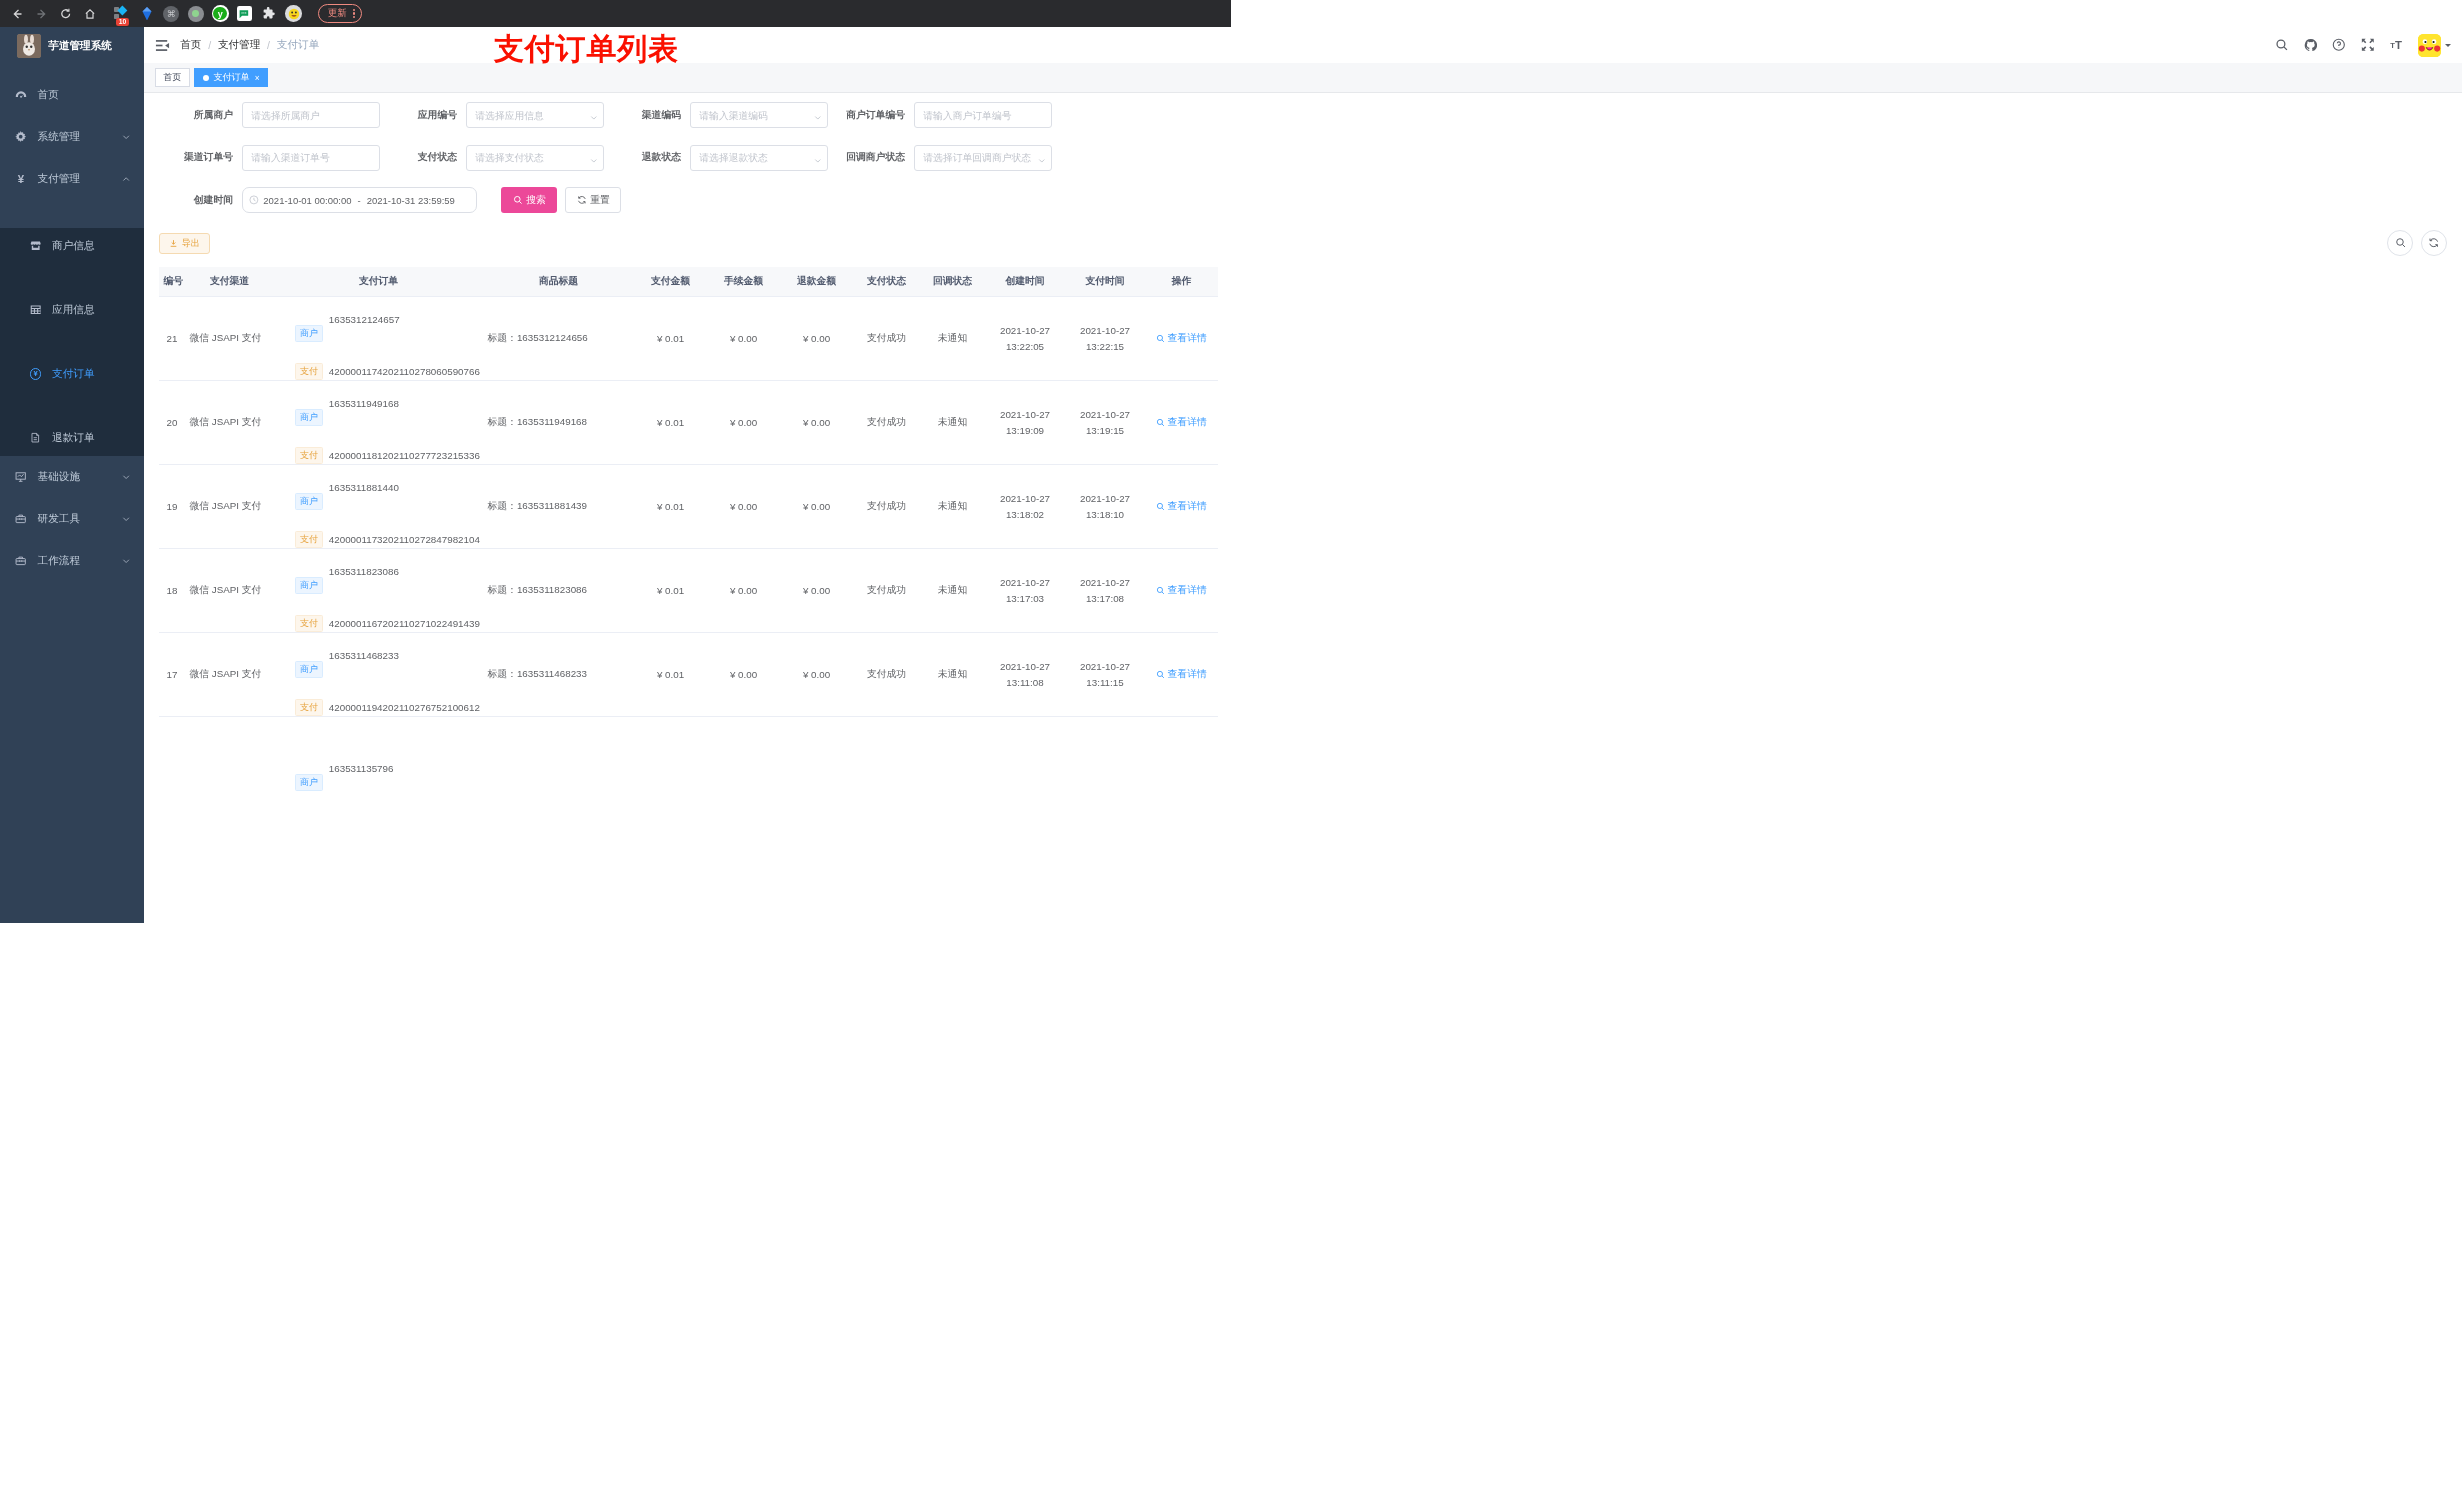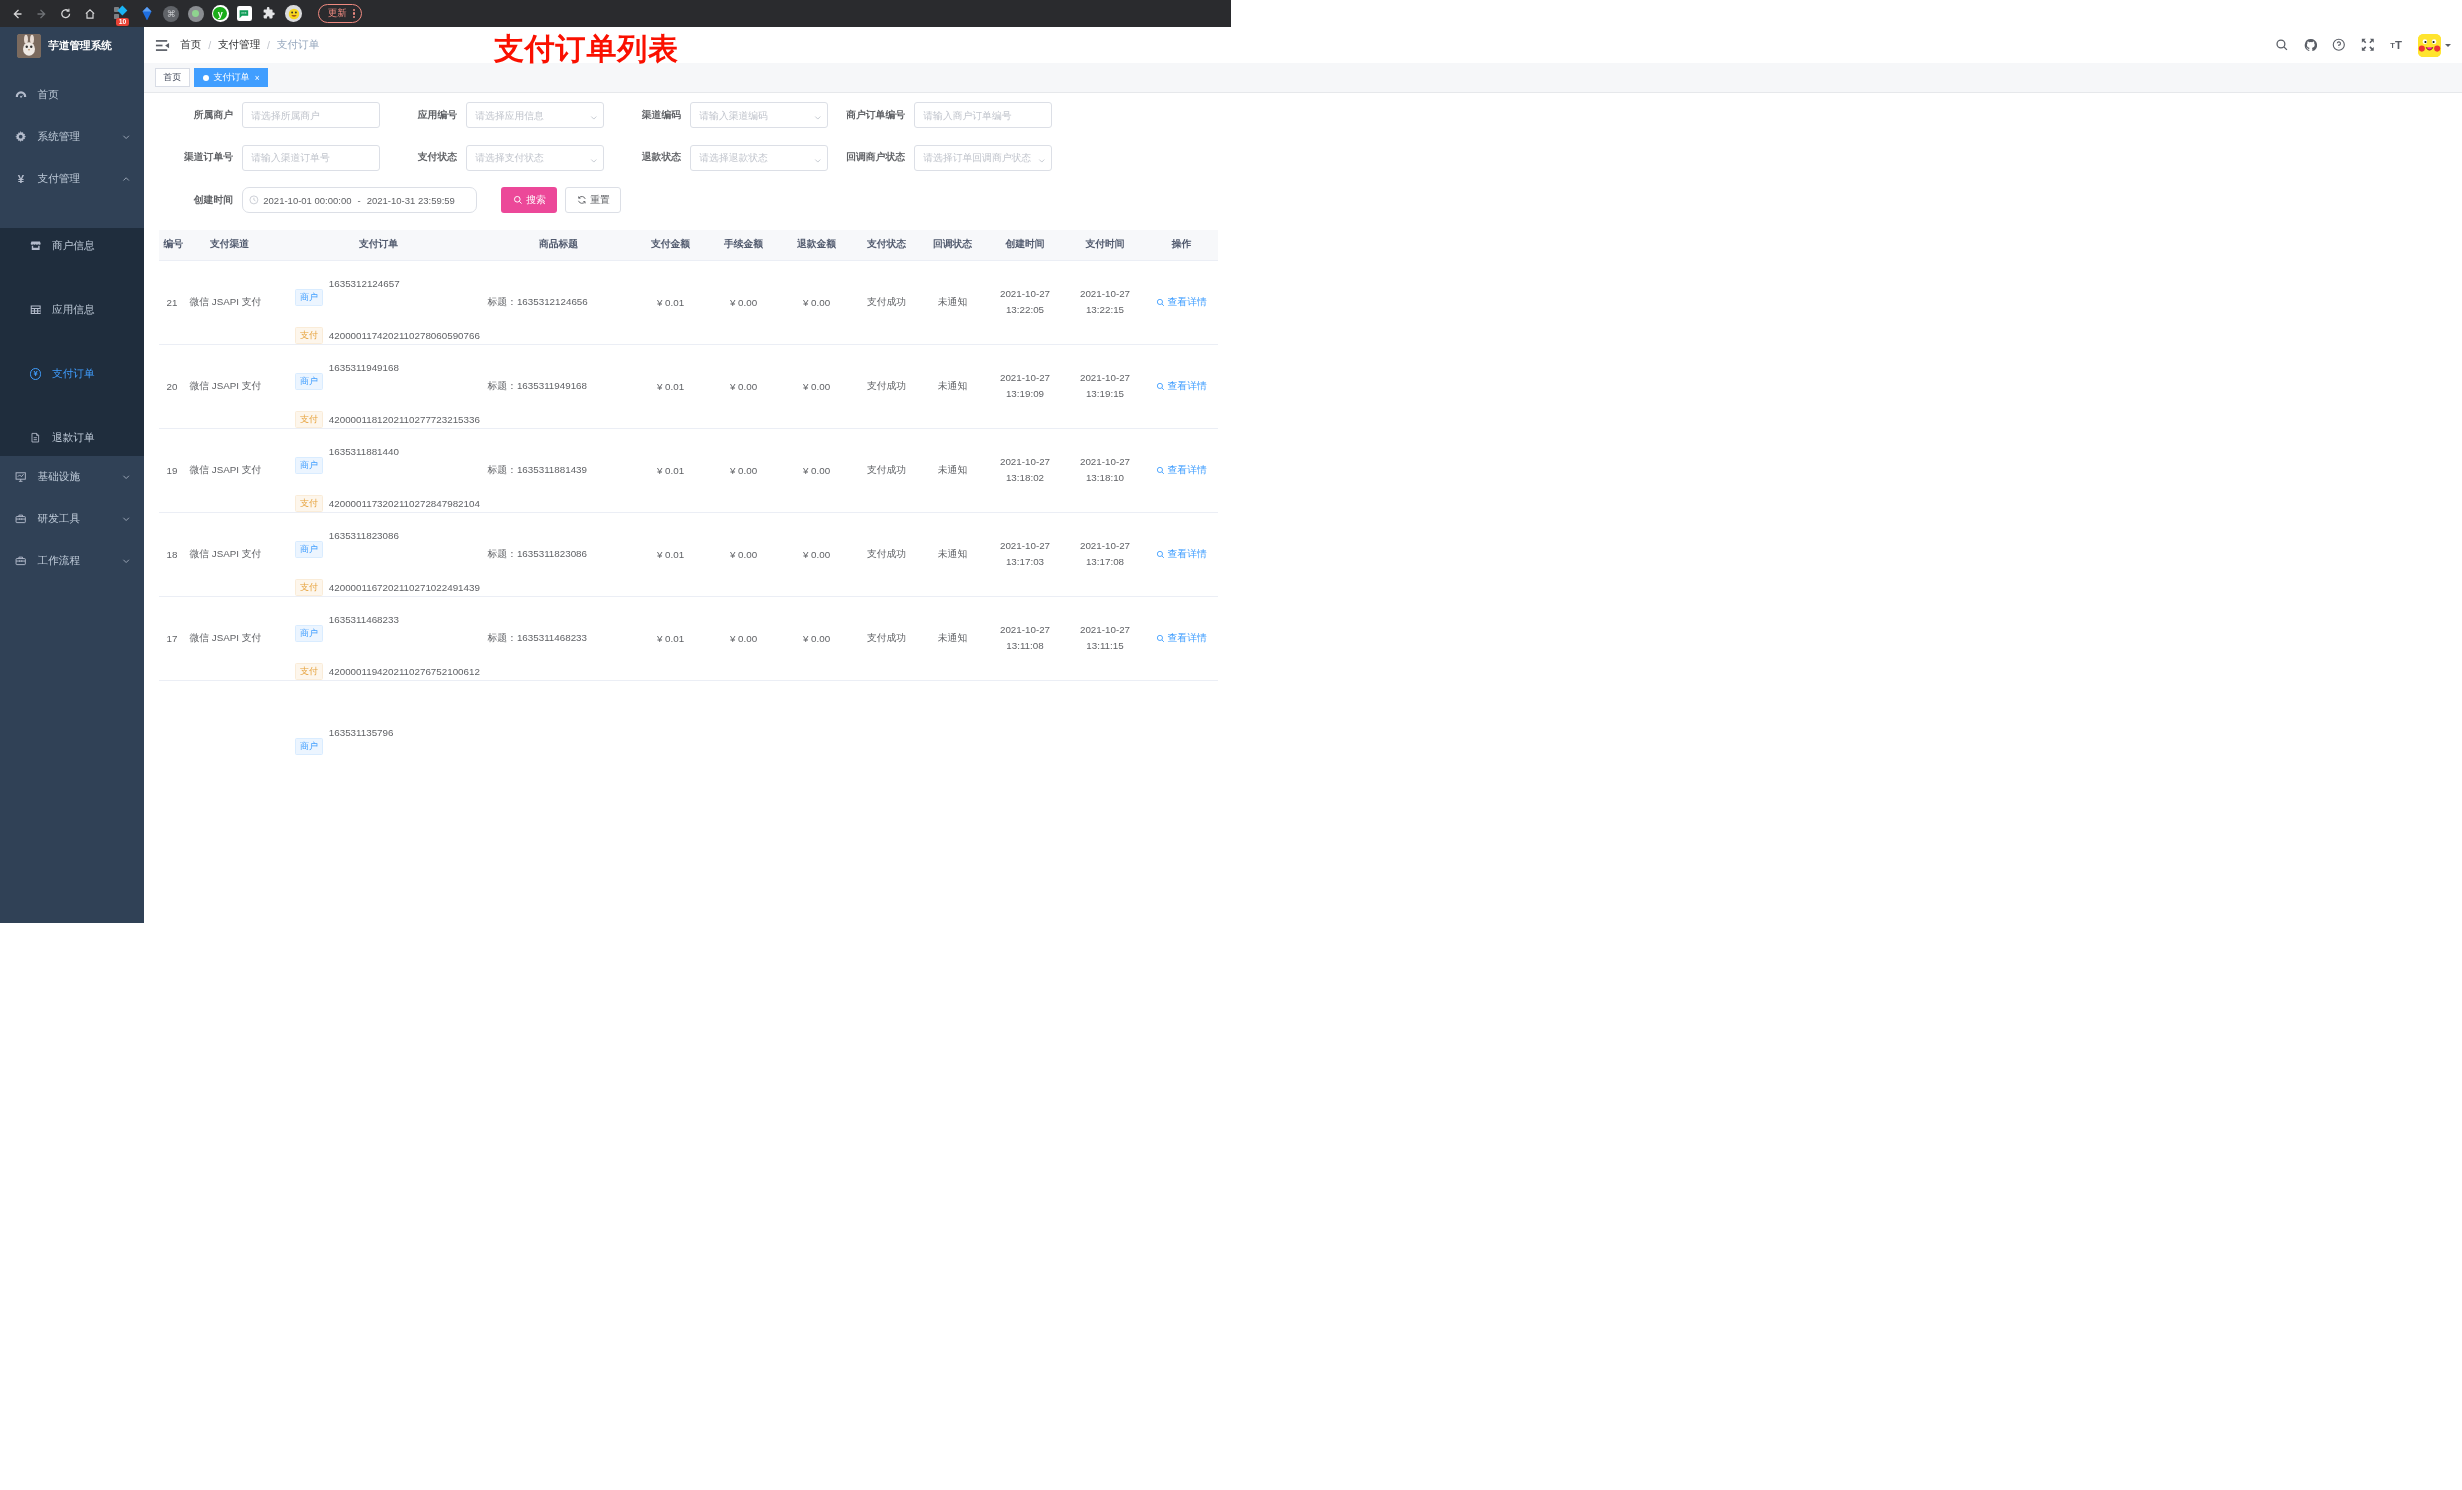--- a/index.html
+++ b/index.html
@@ -489,20 +489,42 @@
       </span>
       <span class="btn btn-plain">
         <svg class="ico" width="9.8" height="9.8" viewBox="0 0 16 16" fill="none" stroke="currentColor" stroke-width="1.5">
             <path d="M13.5 6.5A5.8 5.8 0 0 0 3 5.2M2.5 9.5a5.8 5.8 0 0 0 10.5 1.3"></path>
             <path d="M2.8 2.2v3h3M13.2 13.8v-3h-3"></path>
           </svg>
         <span>重置</span>
       </span>
     </div>
 
+    <div class="tools-row">
+      <span class="btn-export">
+        <svg class="ico" width="9" height="9" viewBox="0 0 16 16" fill="none" stroke="currentColor" stroke-width="1.6">
+            <path d="M8 2v7M4.8 6.2 8 9.4l3.2-3.2M3 13h10"></path>
+          </svg>
+        <span>导出</span>
+      </span>
+      <span class="tools-right">
+        <span class="circle-btn">
+          <svg class="ico" width="11.4" height="11.4" viewBox="0 0 16 16" fill="none" stroke="currentColor" stroke-width="1.4">
+              <circle cx="7" cy="7" r="4.6"></circle>
+              <path d="m10.5 10.5 3.5 3.5"></path>
+            </svg>
+        </span>
+        <span class="circle-btn">
+          <svg class="ico" width="11.4" height="11.4" viewBox="0 0 16 16" fill="none" stroke="currentColor" stroke-width="1.4">
+              <path d="M13.5 6.5A5.8 5.8 0 0 0 3 5.2M2.5 9.5a5.8 5.8 0 0 0 10.5 1.3"></path>
+              <path d="M2.8 2.2v3h3M13.2 13.8v-3h-3"></path>
+            </svg>
+        </span>
+      </span>
+    </div>
 
     <table class="grid">
       <colgroup>
         <col class="col-id">
           <col class="col-ch">
           <col class="col-or">
           <col class="col-ti">
         <col class="col-a1">
           <col class="col-a2">
           <col class="col-a3">

